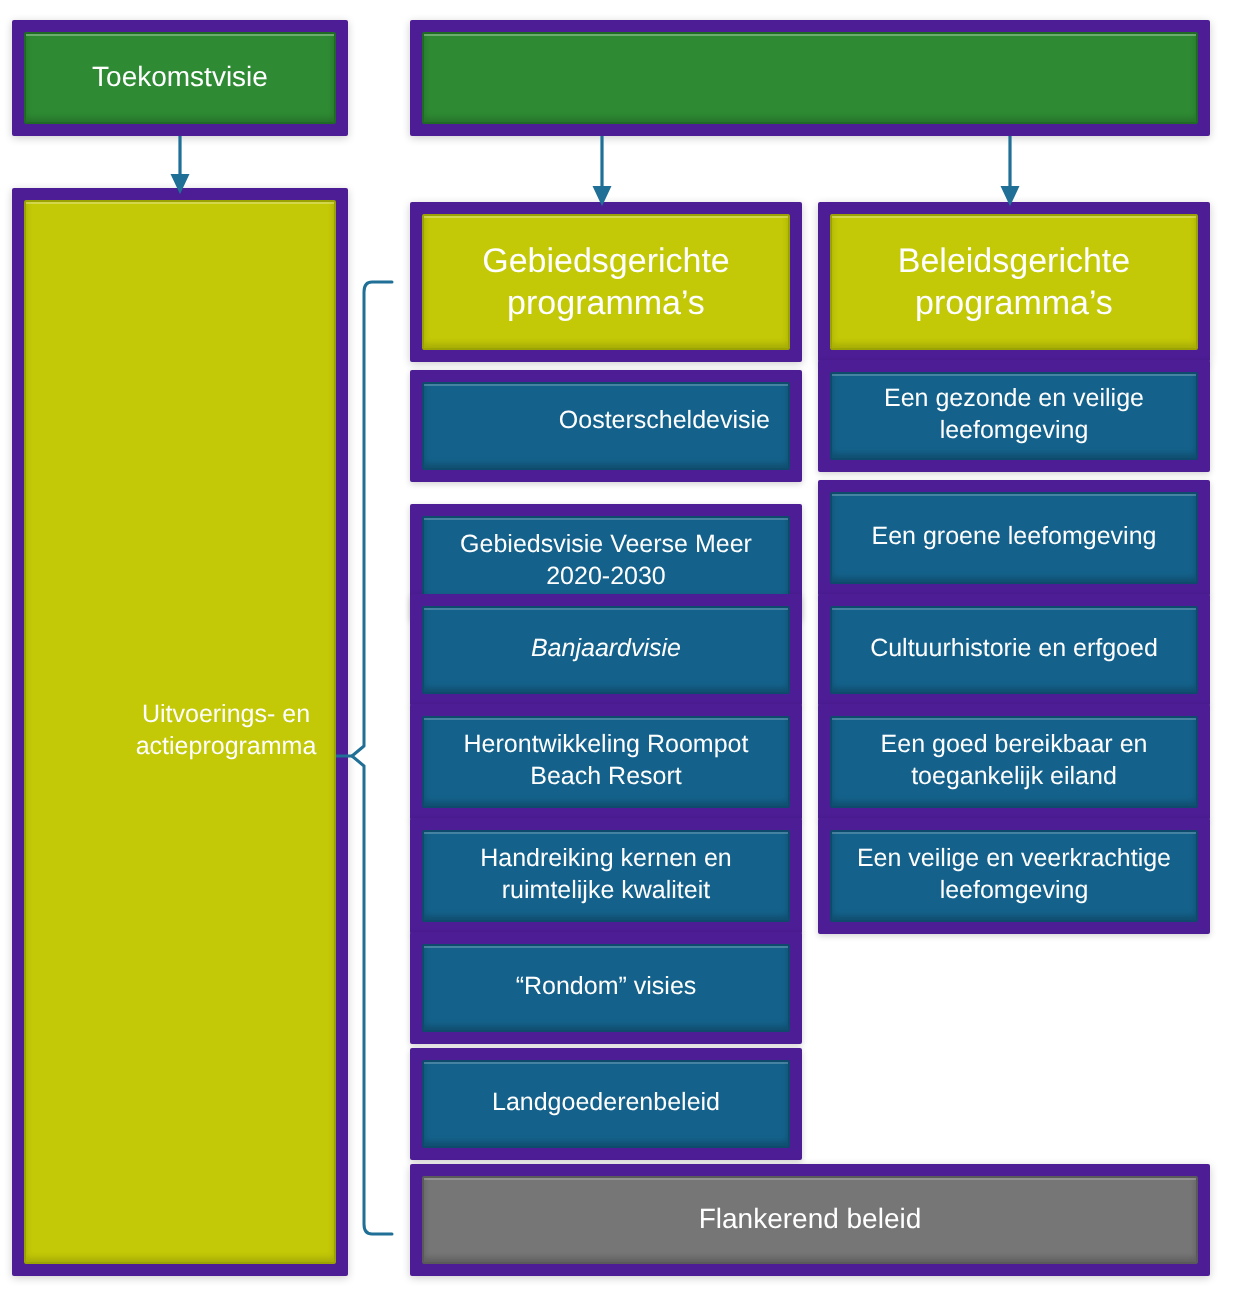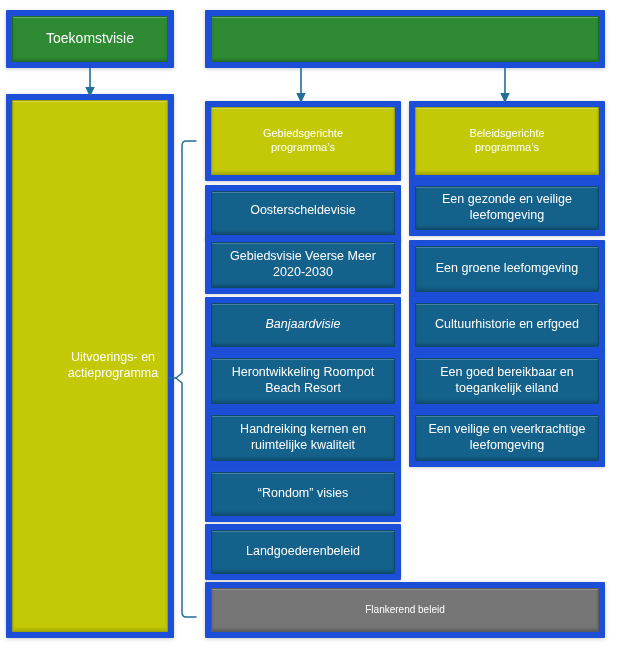--- a/index.html
+++ b/index.html
@@ -25,21 +25,21 @@
   
   .node {
     position: absolute;
     box-sizing: border-box;
     display: flex;
     align-items: center;
     justify-content: center;
     text-align: center;
     color: #ffffff;
     line-height: 1.25;
-    background: #1d4ed8;
+    background: #4c1d95;
     padding: 6px;
     border-radius: 1px;
   }
   .node > .fill {
     position: absolute;
     left: 6px; top: 6px; right: 6px; bottom: 6px;
     box-sizing: border-box;
     border-radius: 1px;
   }
   .node > .label {
@@ -67,21 +67,21 @@
   
   .olive > .fill {
     background: #c3c907;
     border: 1px solid #9ba203;
     box-shadow: inset 0 1px 0 rgba(255,255,255,0.28),
                 inset 0 -2px 3px rgba(0,0,0,0.15);
   }
   .olive {
     box-shadow: 0 1px 4px rgba(0,0,0,0.20);
   }
-  .olive > .label { font-size: 11px; }
+  .olive > .label { font-size: 17px; }
 
   
   .blue > .fill {
     background: #14628c;
     border: 1px solid #0d4a6b;
     box-shadow: inset 0 1px 0 rgba(255,255,255,0.22),
                 inset 0 -2px 3px rgba(0,0,0,0.22);
   }
   .blue {
     box-shadow: 0 1px 3px rgba(0,0,0,0.18);
@@ -91,28 +91,28 @@
   
   .gray > .fill {
     background: #767676;
     border: 1px solid #5a5a5a;
     box-shadow: inset 0 1px 0 rgba(255,255,255,0.22),
                 inset 0 -2px 3px rgba(0,0,0,0.20);
   }
   .gray {
     box-shadow: 0 1px 4px rgba(0,0,0,0.20);
   }
-  .gray > .label { font-size: 10px; }
+  .gray > .label { font-size: 14px; }
 
   
   .tall > .label { font-size: 12.5px; margin-left: 46px; }
 
   
   .top-text { align-items: flex-start; }
-  .top-text > .label { padding-top: 12px; }
+  .top-text > .label { padding-top: 12px; text-align: right; }
 
   
   #connectors {
     position: absolute;
     left: 0; top: 0;
     width: 622px;
     height: 658px;
     pointer-events: none;
     z-index: 5;
   }
@@ -166,21 +166,21 @@
     <span class="fill"></span>
     <span class="label">Beleidsgerichte
 programma’s</span>
   </div>
 
   <div class="node blue top-text" style="left:205px; top:185px; width:196px; height:56px;">
     <span class="fill"></span>
     <span class="label">Oosterscheldevisie</span>
   </div>
 
-  <div class="node blue" style="left:205px; top:236px; width:196px; height:58px;">
+  <div class="node blue" style="left:205px; top:252px; width:196px; height:58px;">
     <span class="fill"></span>
     <span class="label">Gebiedsvisie Veerse Meer
 2020-2030</span>
   </div>
 
   <div class="node blue" style="left:205px; top:297px; width:196px; height:56px;font-style:italic;">
     <span class="fill"></span>
     <span class="label">Banjaardvisie</span>
   </div>
 

